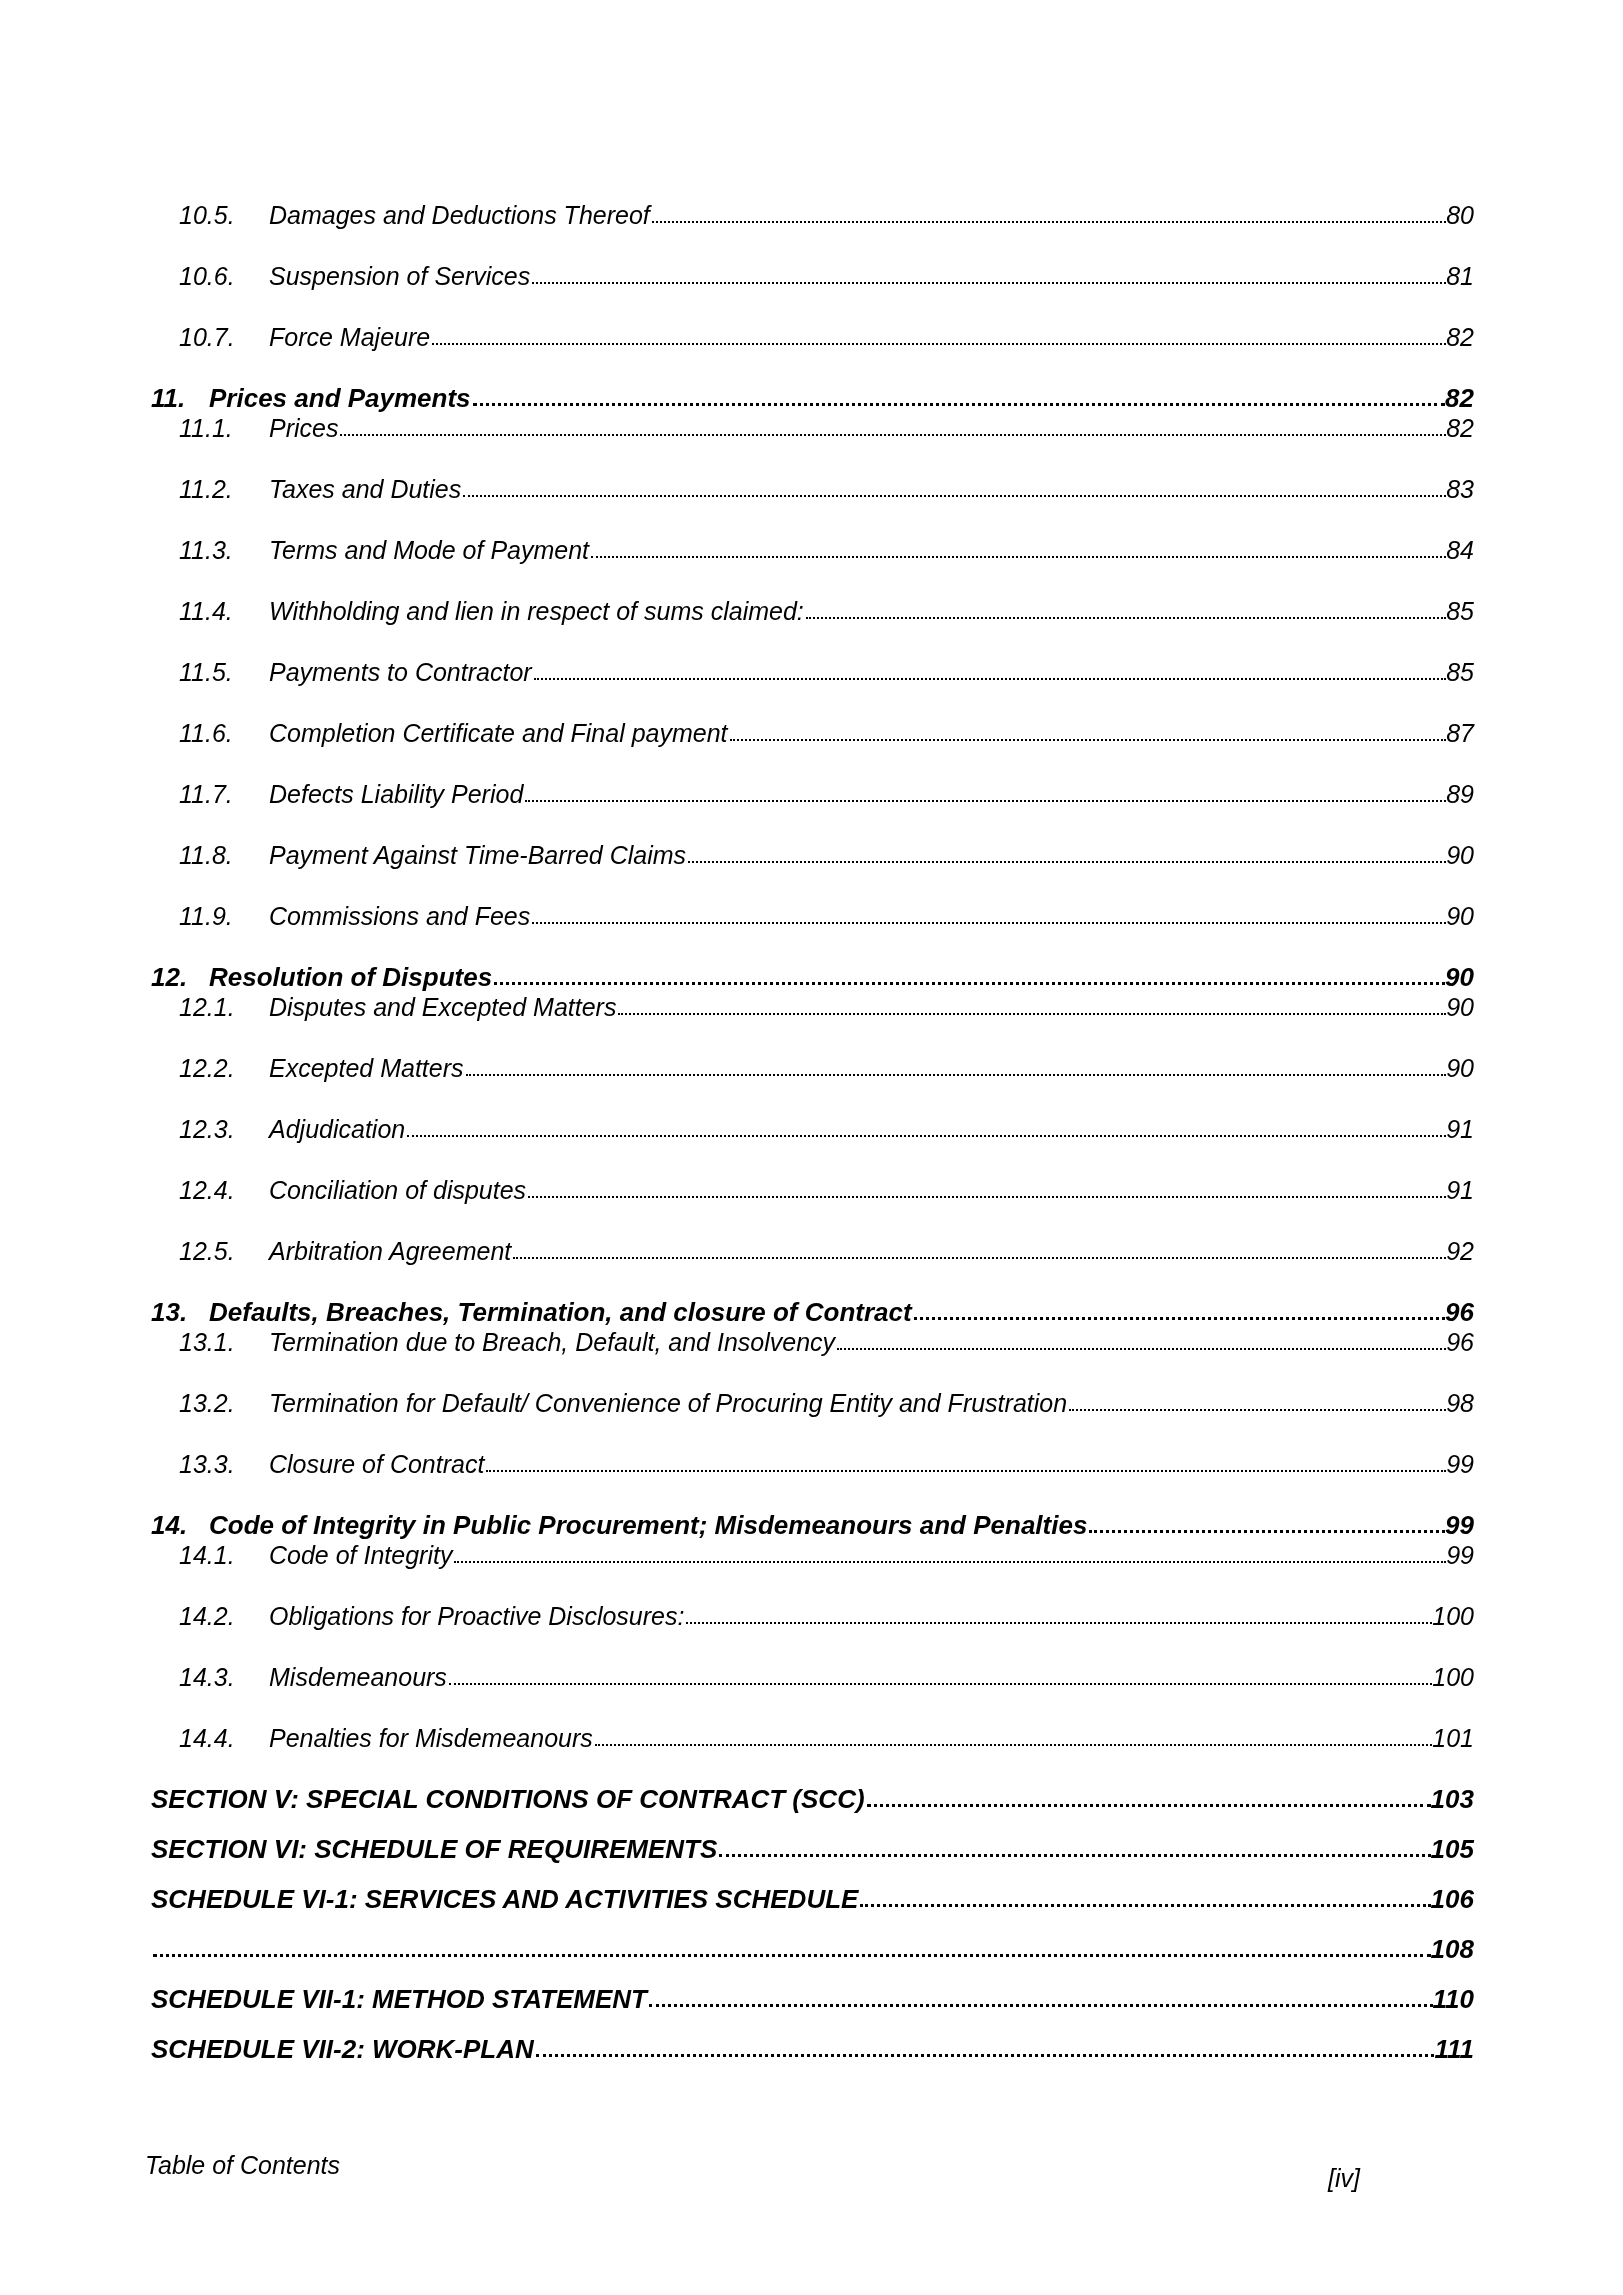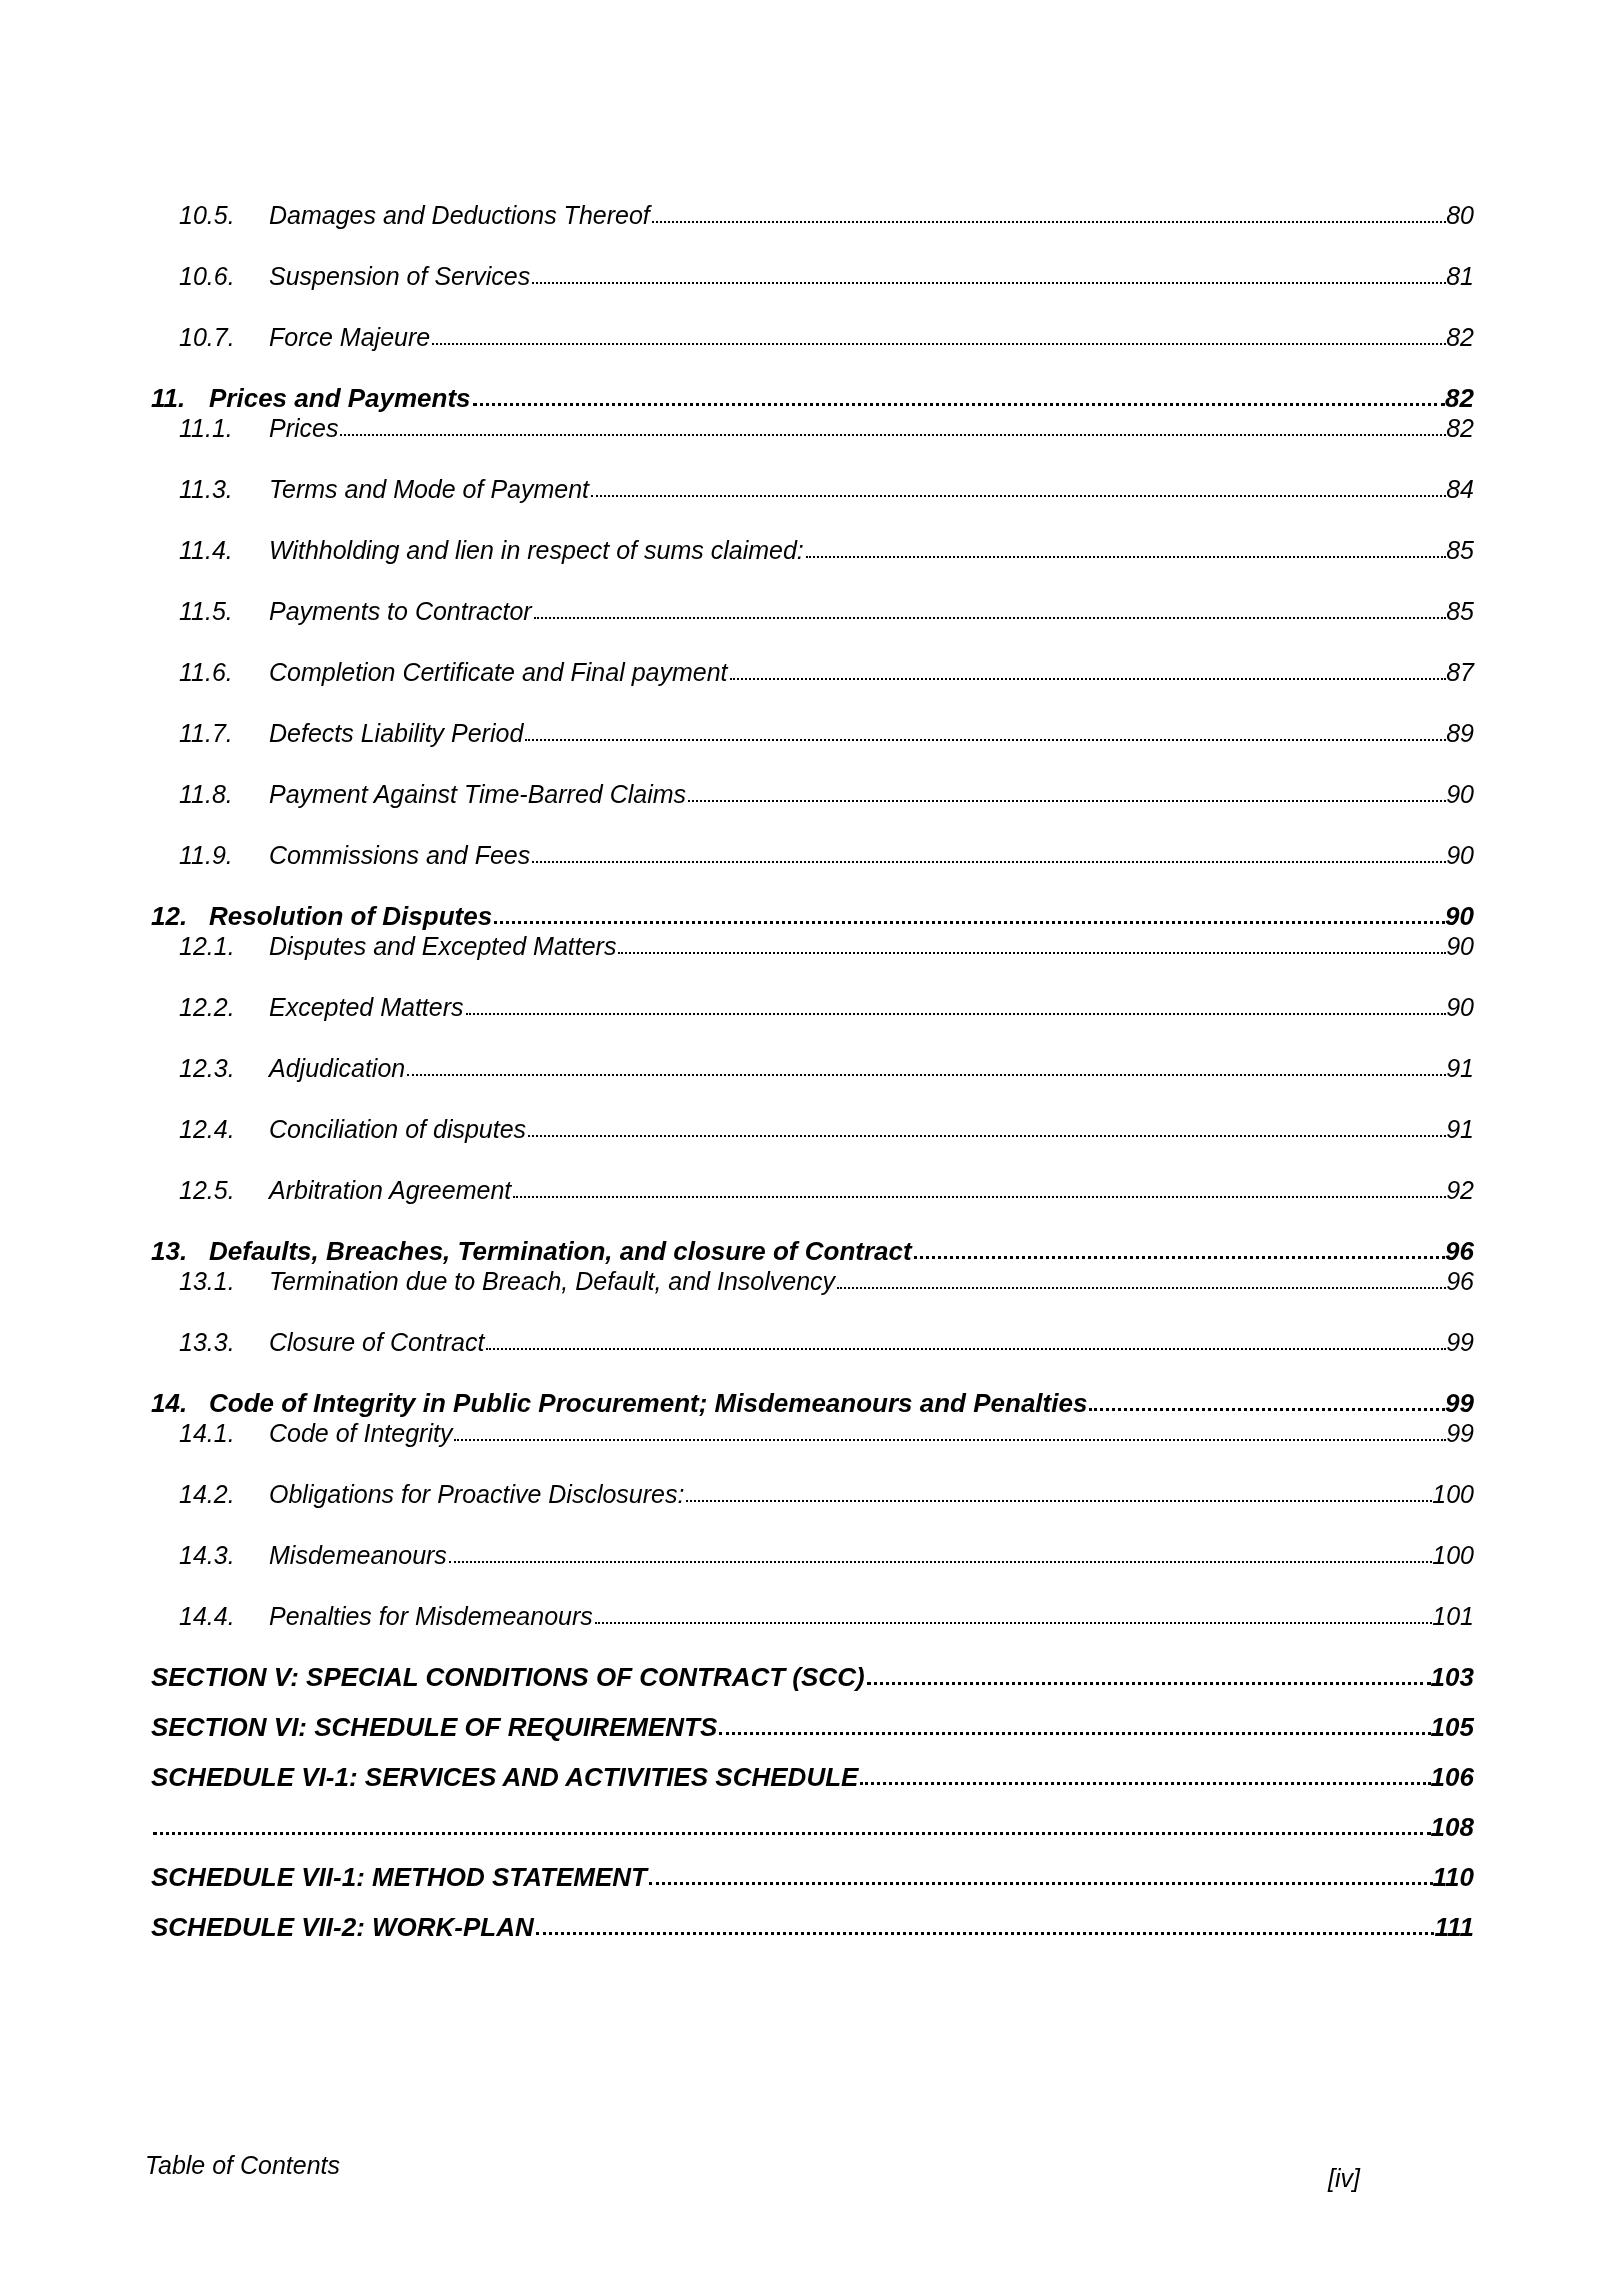--- a/index.html
+++ b/index.html
@@ -113,20 +113,26 @@
     <span class="leader"></span>
     <span class="page-num">82</span>
   </div>
       <div class="toc-row level-sub">
     <span class="num">11.1.</span>
     <span class="title">Prices</span>
     <span class="leader"></span>
     <span class="page-num">82</span>
   </div>
       <div class="toc-row level-sub">
+    <span class="num">11.2.</span>
+    <span class="title">Taxes and Duties</span>
+    <span class="leader"></span>
+    <span class="page-num">83</span>
+  </div>
+      <div class="toc-row level-sub">
     <span class="num">11.3.</span>
     <span class="title">Terms and Mode of Payment</span>
     <span class="leader"></span>
     <span class="page-num">84</span>
   </div>
       <div class="toc-row level-sub">
     <span class="num">11.4.</span>
     <span class="title">Withholding and lien in respect of sums claimed:</span>
     <span class="leader"></span>
     <span class="page-num">85</span>
@@ -203,20 +209,26 @@
     <span class="leader"></span>
     <span class="page-num">96</span>
   </div>
       <div class="toc-row level-sub">
     <span class="num">13.1.</span>
     <span class="title">Termination due to Breach, Default, and Insolvency</span>
     <span class="leader"></span>
     <span class="page-num">96</span>
   </div>
       <div class="toc-row level-sub">
+    <span class="num">13.2.</span>
+    <span class="title">Termination for Default/ Convenience of Procuring Entity and Frustration</span>
+    <span class="leader"></span>
+    <span class="page-num">98</span>
+  </div>
+      <div class="toc-row level-sub">
     <span class="num">13.3.</span>
     <span class="title">Closure of Contract</span>
     <span class="leader"></span>
     <span class="page-num">99</span>
   </div>
       <div class="toc-row level-main">
     <span class="num">14.</span>
     <span class="title">Code of Integrity in Public Procurement; Misdemeanours and Penalties</span>
     <span class="leader"></span>
     <span class="page-num">99</span>

